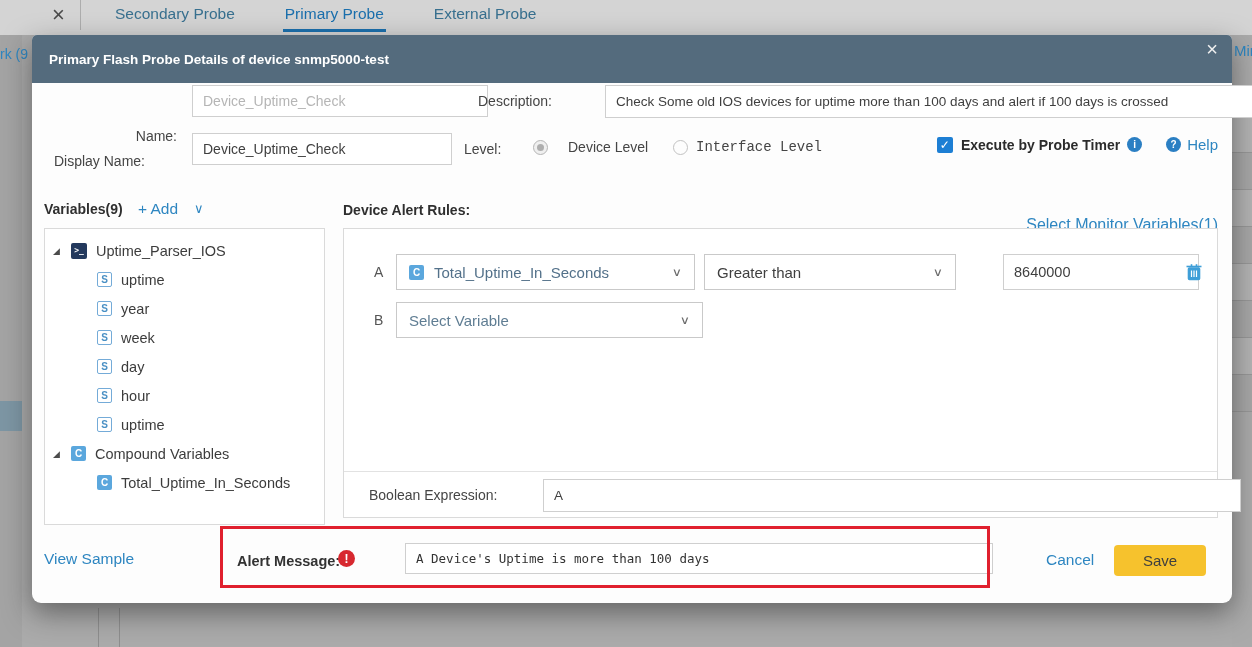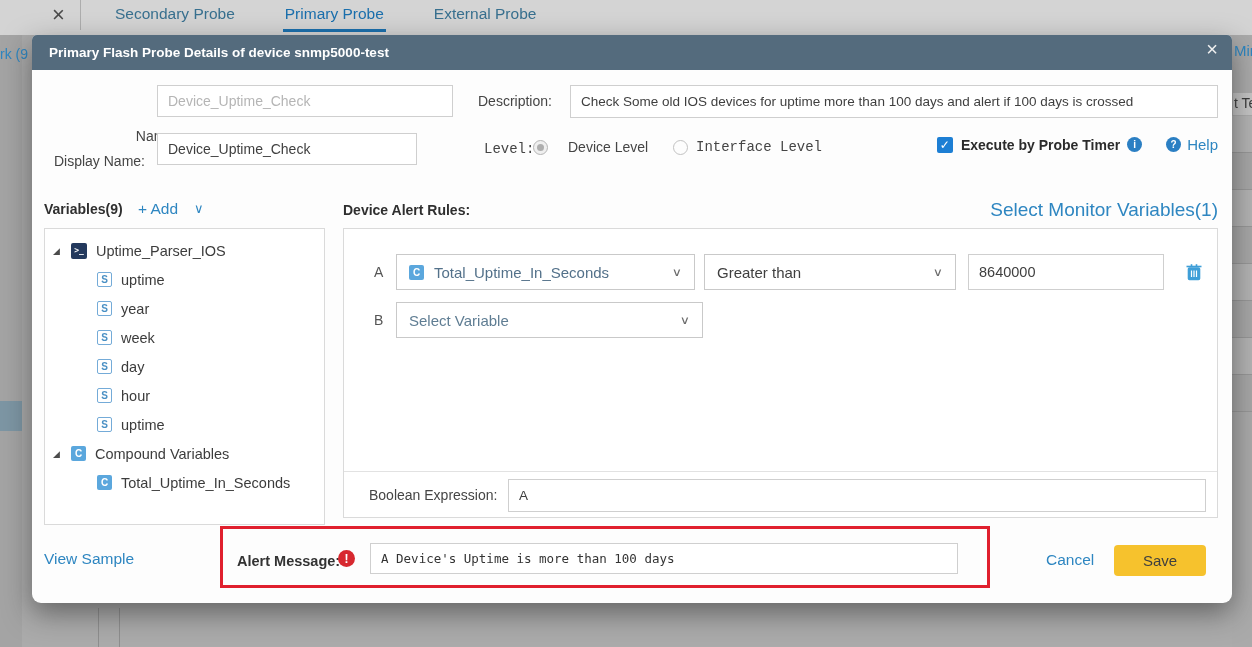--- a/index.html
+++ b/index.html
@@ -22,37 +22,37 @@
   .bg-stripes { position:absolute; left:1232px; top:116px; width:20px; }
   .bg-stripe { height:37px; border-bottom:1px solid #979797; }
   .bg-stripe:nth-child(odd) { background:#b3b3b3; }
   .bg-stripe:nth-child(even) { background:#a7a7a7; }
   .bg-vline { position:absolute; top:608px; width:1px; height:39px; background:#8e8e8e; }
   .bg-vline.v1 { left:98px; } .bg-vline.v2 { left:119px; }
 
   
   .modal { position:absolute; left:32px; top:35px; width:1200px; height:568px; background:#fdfdfd;
            border-radius:5px 5px 9px 9px; box-shadow:0 10px 28px rgba(30,30,30,.5); }
-  .modal-header { position:absolute; left:0; top:0; width:100%; height:35px; background:#546b7d;
+  .modal-header { position:absolute; left:0; top:0; width:100%; height:48px; background:#546b7d;
                   border-radius:5px 5px 0 0; display:flex; align-items:center; }
   .modal-title { color:#ffffff; font-size:13.5px; font-weight:700; padding-left:17px; }
   .modal-close { position:absolute; right:14px; top:3px; color:#f0f0f0; font-size:20px; cursor:pointer; }
 
   .flabel { position:absolute; font-size:14px; color:#454545; white-space:nowrap; }
   .txt { position:absolute; border:1px solid #cfcfcf; background:#fff; font-family:"Liberation Sans",sans-serif;
-         font-size:14px; color:#3f3f3f; padding:0 10px; outline:none; }
+         font-size:14px; color:#3f3f3f; padding:0 10px; outline:none;margin-left:35px; }
   .txt.disabled { color:#b5b5b5; }
 
   .lbl-name { left:62px; top:93px; width:83px; text-align:right; }
   .in-name { left:125px; top:50px; width:296px; height:32px; }
   .lbl-desc { left:446px; top:58px; }
   .in-desc { left:538px; top:50px; width:648px; height:33px; font-size:13.5px; }
   .lbl-dname { left:16px; top:106px; width:97px; text-align:right;margin-top:12px; }
   .in-dname { left:125px; top:98px; width:260px; height:32px; }
-  .lbl-level { left:452px; top:106px;font-family:Liberation Mono, monospace; }
+  .lbl-level { left:432px; top:106px; }
 
   .radio-item { position:absolute; display:flex; align-items:center; gap:8px; }
   .r1 { left:501px; top:104px;gap:20px; } .r2 { left:641px; top:104px;font-family:Liberation Mono, monospace; }
   .radio { width:15px; height:15px; border-radius:50%; border:1px solid #c2c2c2; background:#fdfdfd; position:relative; }
   .radio.sel { background:#efefef; border-color:#b5b5b5; }
   .radio.sel::after { content:""; position:absolute; left:3px; top:3px; width:7px; height:7px; border-radius:50%; background:#aeaeae; }
   .radio-label { font-size:14px; color:#454545; }
 
   .exec-row { position:absolute; right:14px; top:101px; display:flex; align-items:center; }
   .checkbox { width:16px; height:16px; background:#1d7fd4; border-radius:2px; color:#fff; font-size:12px;
@@ -61,21 +61,21 @@
   .circle-ico { width:15px; height:15px; border-radius:50%; background:#2b7fc3; color:#fff; font-size:10px; font-weight:700;
                 display:inline-flex; align-items:center; justify-content:center; }
   .help-wrap { display:flex; align-items:center; gap:6px; margin-left:24px; cursor:pointer; }
   .link { color:#2e86c1; cursor:pointer; }
   .help-text { font-size:15px; }
 
   .sec-vars { left:12px; top:166px; font-weight:700; color:#2f2f2f; }
   .add-link { position:absolute; left:106px; top:165px; font-size:15.5px; color:#2e86c1; cursor:pointer; }
   .add-chev { position:absolute; left:162px; top:166px; font-size:13px; color:#2e86c1; cursor:pointer; }
   .sec-rules { left:311px; top:167px; font-weight:700; color:#2f2f2f; }
-  .sel-monitor { position:absolute; right:14px; top:164px; font-size:19px; color:#2e86c1; cursor:pointer; }
+  .sel-monitor { position:absolute; right:14px; top:181px; font-size:16px; color:#2e86c1; cursor:pointer; }
 
   
   .tree-panel { position:absolute; left:12px; top:193px; width:281px; height:297px; border:1px solid #dadada; background:#fff; padding-top:7px; }
   .tree-row { display:flex; align-items:center; height:29px; cursor:pointer; }
   .tree-row.lvl0 { padding-left:8px; } .tree-row.lvl1 { padding-left:52px; }
   .caret { font-size:9px; color:#4c4c4c; width:18px; }
   .vicon { width:16px; height:16px; border-radius:2px; font-size:9px; font-weight:700; margin-right:9px;
            display:inline-flex; align-items:center; justify-content:center; flex:none; }
   .vicon.term { background:#23395d; color:#fff; font-family:"DejaVu Sans Mono",monospace; font-size:8px; }
   .vicon.str { width:15px; height:15px; background:#fff; border:1px solid #74abd8; color:#4a90c4; font-size:10px; }

